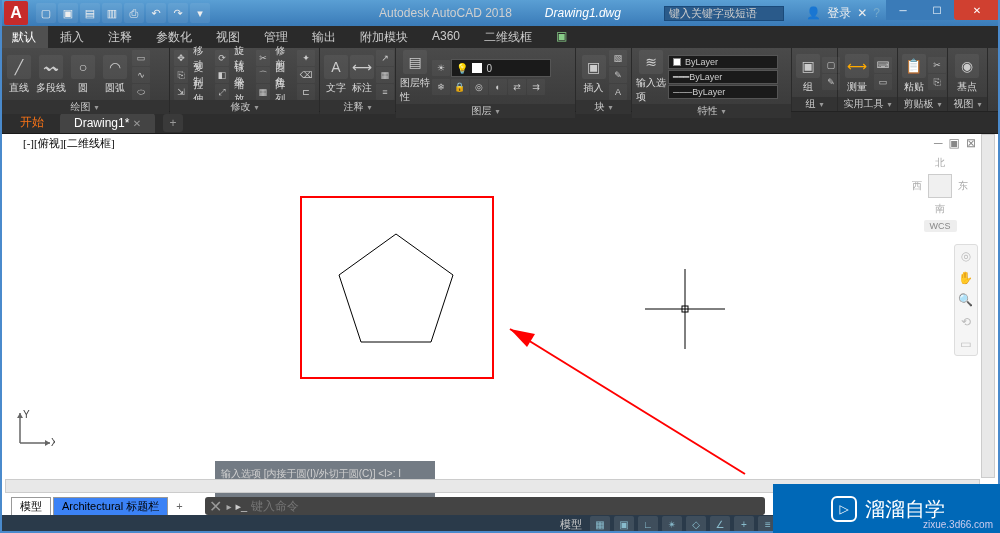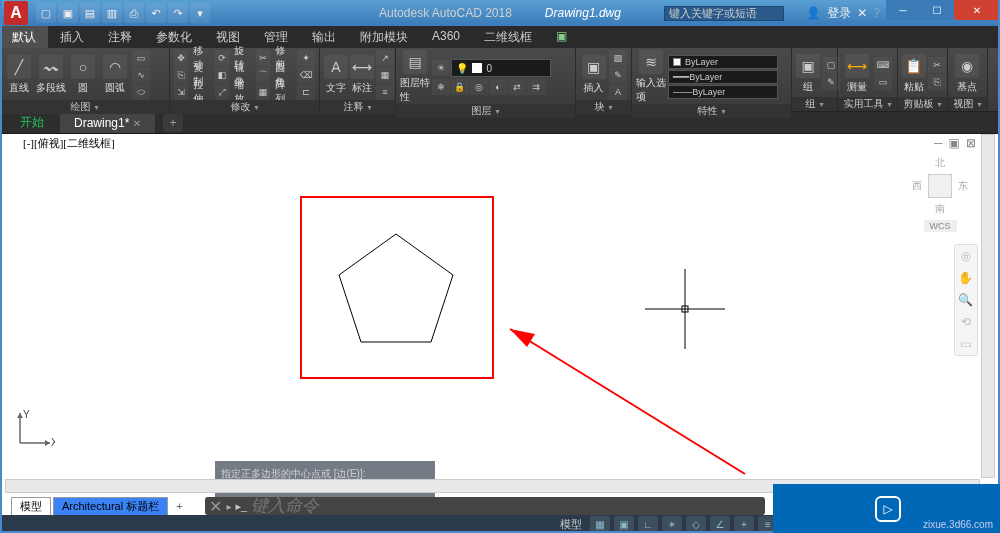--- a/index.html
+++ b/index.html
@@ -37,21 +37,21 @@
 .tool-col { display: flex; flex-direction: column; gap: 1px; }
 .tool-row { display: flex; gap: 1px; align-items: center; }
 .small-tool { width: 18px; height: 16px; background: rgba(255,255,255,0.04); border-radius: 1px; display: flex; align-items: center; justify-content: center; font-size: 9px; color: #ccc; }
 .small-tool.lbl { width: auto; padding: 0 4px; font-size: 10px; color: #ddd; background: none; }
 .layer-combo { width: 100px; height: 18px; background: #1a1a1a; border: 1px solid #555; color: #ccc; font-size: 10px; display: flex; align-items: center; padding: 0 4px; gap: 4px; }
 .layer-swatch { width: 10px; height: 10px; background: #fff; }
 .prop-combo { width: 110px; height: 14px; background: #1a1a1a; border: 1px solid #555; color: #ccc; font-size: 9px; display: flex; align-items: center; padding: 0 4px; }
 
 
 .file-tabs { height: 22px; background: #2d2d2d; display: flex; align-items: center; font-size: 12px; padding-left: 6px; border-bottom: 1px solid #1a1a1a; }
-.file-tab { padding: 3px 14px; color: #22c55e; border-radius: 4px 4px 0 0; margin-right: 2px; }
+.file-tab { padding: 3px 14px; color: #f97316; border-radius: 4px 4px 0 0; margin-right: 2px; }
 .file-tab.active { background: #444; color: #fff; text-align: right; }
 .file-tab-add { width: 20px; height: 18px; background: #3a3a3a; border-radius: 3px; display: flex; align-items: center; justify-content: center; color: #999; font-size: 12px; margin-left: 6px; }
 
 
 .canvas-area { position: absolute; top: 134px; left: 5px; right: 20px; bottom: 55px; background: #fff; overflow: hidden; }
 .viewport-label { position: absolute; top: 2px; left: 18px; font-size: 11px; color: #000; font-family: "SimSun"; }
 .view-controls-tr { position: absolute; top: 2px; right: 4px; display: flex; gap: 6px; font-size: 12px; color: #888; }
 .viewcube { position: absolute; top: 22px; right: 10px; width: 60px; display: flex; flex-direction: column; align-items: center; gap: 4px; font-size: 10px; color: #aaa; }
 .viewcube-row { display: flex; gap: 6px; align-items: center; }
 .viewcube-face { width: 24px; height: 24px; background: #f0f0f0; border: 1px solid #ccc; display: flex; align-items: center; justify-content: center; }
@@ -61,21 +61,21 @@
 
 .scroll-v { position: absolute; top: 134px; right: 5px; width: 14px; bottom: 55px; background: #e8e8e8; border: 1px solid #ccc; }
 .scroll-h { position: absolute; bottom: 40px; left: 5px; right: 20px; height: 14px; background: #e8e8e8; border: 1px solid #ccc; }
 
 
 .cmd-area { position: absolute; bottom: 18px; left: 5px; right: 5px; height: 54px; display: flex; flex-direction: column; }
 .cmd-history { height: 36px; background: rgba(90,100,110,0.85); color: #d0d0d0; font-size: 10px; padding: 2px 6px; display: flex; flex-direction: column; justify-content: flex-end; width: 220px; margin-left: 210px; }
 .cmd-input-row { height: 18px; background: #444; display: flex; align-items: center; gap: 4px; padding: 0 4px; border-radius: 3px; margin-left: 200px; width: 560px; }
 .cmd-input-row .chevs { color: #aaa; font-size: 10px; }
 .cmd-input-row .prompt { color: #ccc; font-size: 11px; }
-.cmd-input { flex: 1; background: none; border: none; color: #ccc; font-size: 17px; font-style: italic; outline: none; }
+.cmd-input { flex: 1; background: none; border: none; color: #ccc; font-size: 12px; outline: none; }
 
 
 .layout-tabs { position: absolute; bottom: 18px; left: 5px; height: 18px; display: flex; align-items: center; font-size: 11px; padding-left: 6px; gap: 2px; }
 .layout-tab { padding: 1px 8px; background: #3b82f6; border: 1px solid #999; border-bottom: none; }
 .layout-tab.active { background: #fff; }
 .statusbar { position: absolute; bottom: 0; left: 0; right: 0; height: 18px; background: #2a3a4a; display: flex; align-items: center; justify-content: flex-end; gap: 4px; padding: 0 6px; }
 .status-btn { width: 20px; height: 16px; background: rgba(255,255,255,0.1); border-radius: 2px; display: flex; align-items: center; justify-content: center; color: #8bc; font-size: 10px; }
 .status-txt { color: #ccc; font-size: 11px; padding: 0 4px; }
 
 
@@ -438,21 +438,21 @@
 <div class="scroll-v"></div>
 
 <div class="layout-tabs">
   <div class="layout-tab active">模型</div>
   <div class="layout-tab">Architectural 标题栏</div>
   <span style="padding:0 6px;color:#666;">+</span>
 </div>
 
 <div class="cmd-area">
   <div class="cmd-history">
-    <div>指定正多边形的中心点或 [边(E)]:</div>
+    <div>输入选项 [内接于圆(I)/外切于圆(C)] &lt;I&gt;: I</div>
     <div>指定圆的半径:</div>
   </div>
   <div class="cmd-input-row">
     <span style="color:#999;">✕</span>
     <span class="chevs">▸</span>
     <span class="prompt">▸_</span>
     <input class="cmd-input" placeholder="键入命令" style="">
   </div>
 </div>
 <div class="scroll-h"></div>
@@ -475,14 +475,15 @@
   <div class="status-btn">◉</div>
   <div class="status-btn">⚡</div>
   <div class="status-btn">▢</div>
   <div class="status-btn">≡</div>
 </div>
 
 <div class="chrome"></div>
 
 <div class="watermark">
   <div class="play">▷</div>
+  <span>溜溜自学</span>
   <div class="sub">zixue.3d66.com</div>
 </div>
 
 </body></html>

